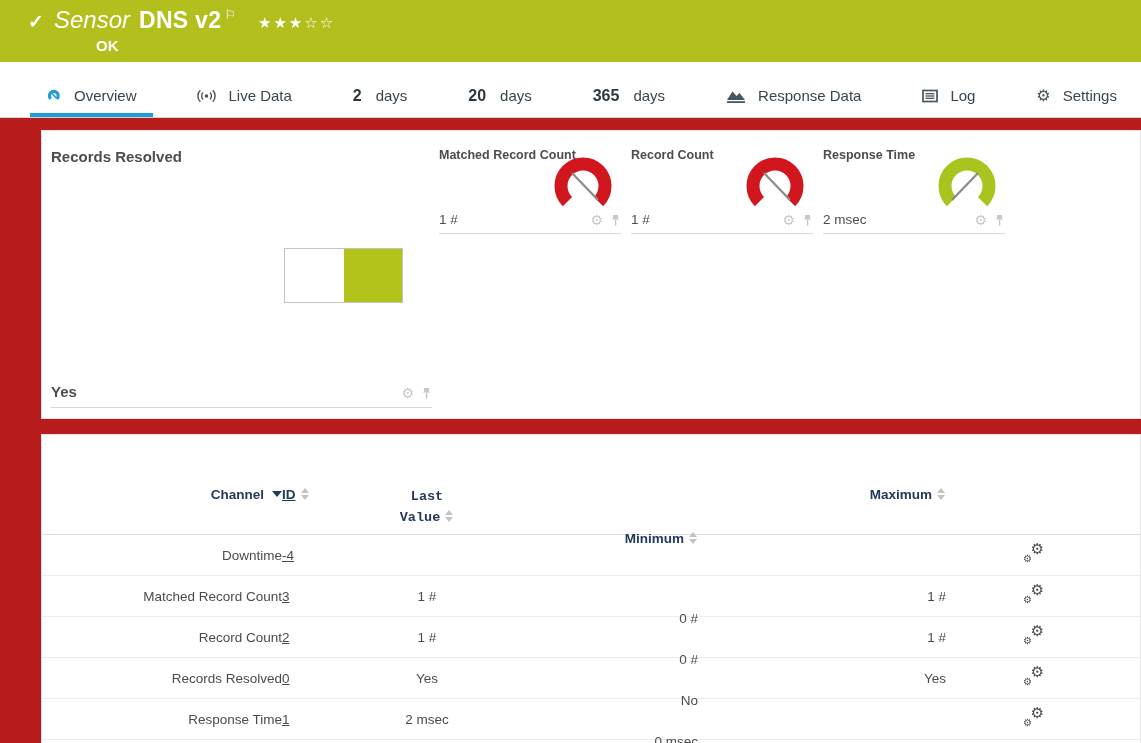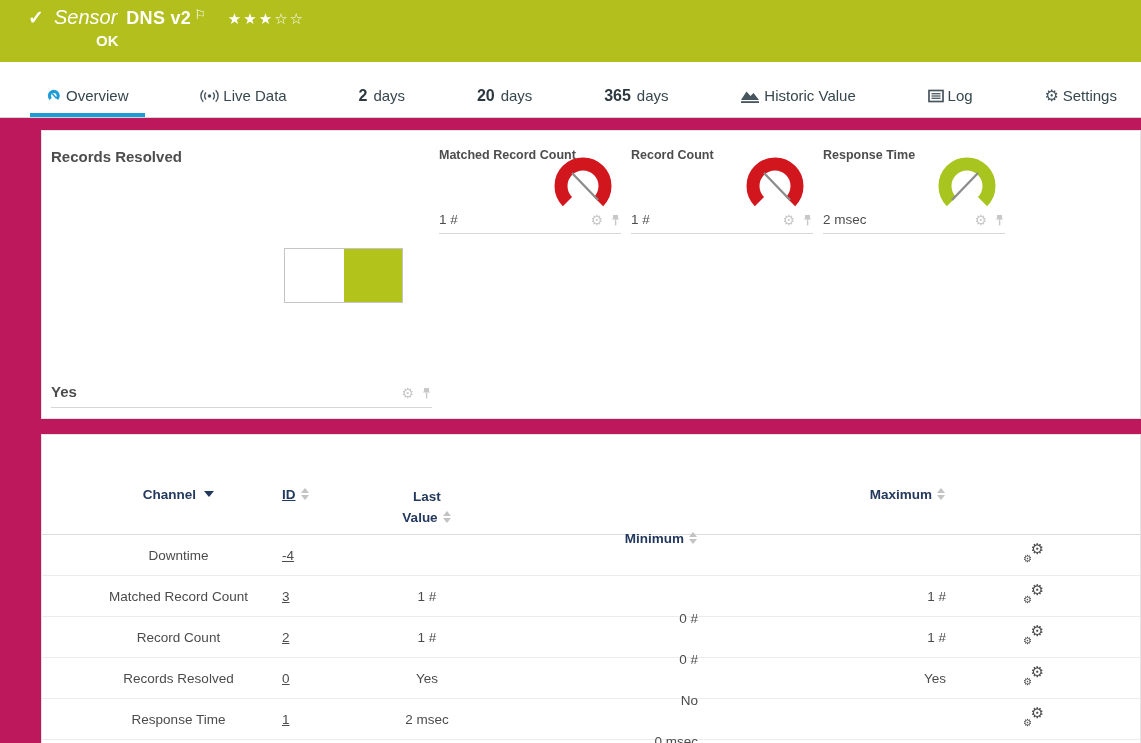--- a/index.html
+++ b/index.html
@@ -3,39 +3,39 @@
 <meta charset="utf-8">
 <style>
   * { box-sizing: border-box; margin: 0; padding: 0; }
   html,body { width:1141px; height:743px; overflow:hidden; }
   body { font-family:"Liberation Sans", sans-serif; background:#ffffff; color:#4b4b4b; }
 
   
   .sensor-header { height:62px; color:#fff; padding:6px 0 0 28px; }
   .hline1 { display:flex; align-items:baseline; }
   .check-icon { font-size:19px; font-weight:bold; margin-right:10px; }
-  .sensor-label { font-style:italic; font-size:20px; font-weight:300; margin-right:9px; }
-  .sensor-name { font-size:18px; font-weight:bold; letter-spacing:0.3px; }
+  .sensor-label { font-style:italic; font-size:24px; font-weight:300; margin-right:9px; }
+  .sensor-name { font-size:23px; font-weight:bold; letter-spacing:0.3px; }
   .flag-icon { font-size:13px; margin-left:3px; align-self:flex-start; margin-top:1px; }
   .stars { font-size:15px; margin-left:22px; letter-spacing:2px; cursor:pointer; }
   .status-badge { font-size:15px; font-weight:bold; padding-left:68px; margin-top:3px; }
 
   
   .tabbar-wrap { background:#fff; padding-top:16px; }
   .tabbar { display:flex; align-items:stretch; height:40px; border-bottom:1px solid #d4d4d4;
             padding:0 8px 0 30px; justify-content:space-between; }
-  .tab { display:flex; align-items:center; gap:4px; padding:0 16px; font-size:15px;
+  .tab { display:flex; align-items:center; gap:12px; padding:0 16px; font-size:15px;
          color:#37474f; cursor:pointer; border-bottom:4px solid transparent; white-space:nowrap; }
   .tab .num { font-weight:bold; font-size:16px; color:#2b3840; margin-right:2px; }
   .tab.active { border-bottom-color:#1e9cd7; }
   .tab .ticon { display:flex; align-items:center; color:#46555e; }
   .gear-glyph { font-size:16px; line-height:1; }
 
   
-  .content { background:#be185d; padding:12px 0 0 41px; height:626px; }
+  .content { background:#b91c1c; padding:12px 0 0 41px; height:626px; }
   .panel { background:#fff; width:1100px; border:1px solid #e4e4e4; box-shadow:0 1px 2px rgba(0,0,0,0.05); }
   .panel-top { position:relative; height:289px; margin-bottom:15px; }
   .panel-table { height:310px; overflow:hidden; }
 
   
   .cell-rr { position:absolute; left:9px; top:11px; width:381px; height:266px; }
   .cell-title { font-size:15px; font-weight:bold; color:#4d4d4d; margin-top:6px; }
   .swatch { position:absolute; left:233px; top:106px; width:119px; height:55px;
             background:#fff; border:1px solid #c4c4c4; cursor:pointer; }
   .swatch-fill { position:absolute; right:0; top:0; width:50%; height:100%; }
@@ -55,28 +55,28 @@
   .g-bottom { position:absolute; left:0; right:0; bottom:0; display:flex;
               justify-content:space-between; align-items:flex-end;
               border-bottom:1px solid #d9d9d9; padding-bottom:6px; }
   .g-value { font-size:13.5px; color:#4d4d4d; }
 
   
   .thead { display:flex; height:100px; padding-top:52px; border-bottom:1px solid #dcdcdc;
            font-size:13.5px; font-weight:bold; color:#24395e; }
   .trow { display:flex; align-items:center; height:41px; border-bottom:1px solid #ececec;
           font-size:13.5px; color:#4b4b4b; }
-  .col-channel { width:240px; padding-left:33px; text-align:center; }
+  .col-channel { width:240px; padding-left:33px; text-align:right; }
   .col-id      { width:60px;  text-align:left;text-decoration:underline; }
   .col-last    { width:170px; text-align:center; }
   .col-min     { width:186px; text-align:right;margin-top:44px; }
   .col-max     { width:248px; text-align:right; }
   .col-act     { flex:1; text-align:right; padding-right:96px; }
   .hcell { cursor:pointer; }
-  .h-wrap { display:inline-block; width:58px; text-align:center; line-height:1.55; }
+  .h-wrap { display:inline-block; width:58px; text-align:center; line-height:1.55;font-family:Liberation Mono, monospace; }
 
   .sort { display:inline-block; width:9px; height:12px; position:relative; margin-left:5px; vertical-align:-1px; }
   .sort::before { content:''; position:absolute; top:0; left:0;
                   border-left:4.5px solid transparent; border-right:4.5px solid transparent;
                   border-bottom:5px solid #c3c3c3; }
   .sort::after  { content:''; position:absolute; top:7px; left:0;
                   border-left:4.5px solid transparent; border-right:4.5px solid transparent;
                   border-top:5px solid #c3c3c3; }
   .caret { display:inline-block; margin-left:8px; vertical-align:2px;
            border-left:5px solid transparent; border-right:5px solid transparent;
@@ -135,21 +135,21 @@
       <span class="num">365</span>
       <span>days</span>
     </div>
     <div class="tab">
       <span class="ticon">
         <svg width="20" height="16" viewBox="0 0 20 16">
           <path d="M1 12 L6.5 3.5 L10.5 8 L13.5 5 L19 12 Z" fill="#46555e"></path>
           <rect x="1" y="13.2" width="18" height="1.8" fill="#46555e"></rect>
         </svg>
       </span>
-      <span>Historic Value</span>
+      <span>Response Data</span>
     </div>
     <div class="tab">
       <span class="ticon">
         <svg width="16" height="14" viewBox="0 0 16 14">
           <rect x="1" y="1.5" width="14" height="11" fill="none" stroke="#46555e" stroke-width="1.7"></rect>
           <line x1="3.5" y1="4.7" x2="12.5" y2="4.7" stroke="#46555e" stroke-width="1.3"></line>
           <line x1="3.5" y1="7" x2="12.5" y2="7" stroke="#46555e" stroke-width="1.3"></line>
           <line x1="3.5" y1="9.3" x2="12.5" y2="9.3" stroke="#46555e" stroke-width="1.3"></line>
         </svg>
       </span>

